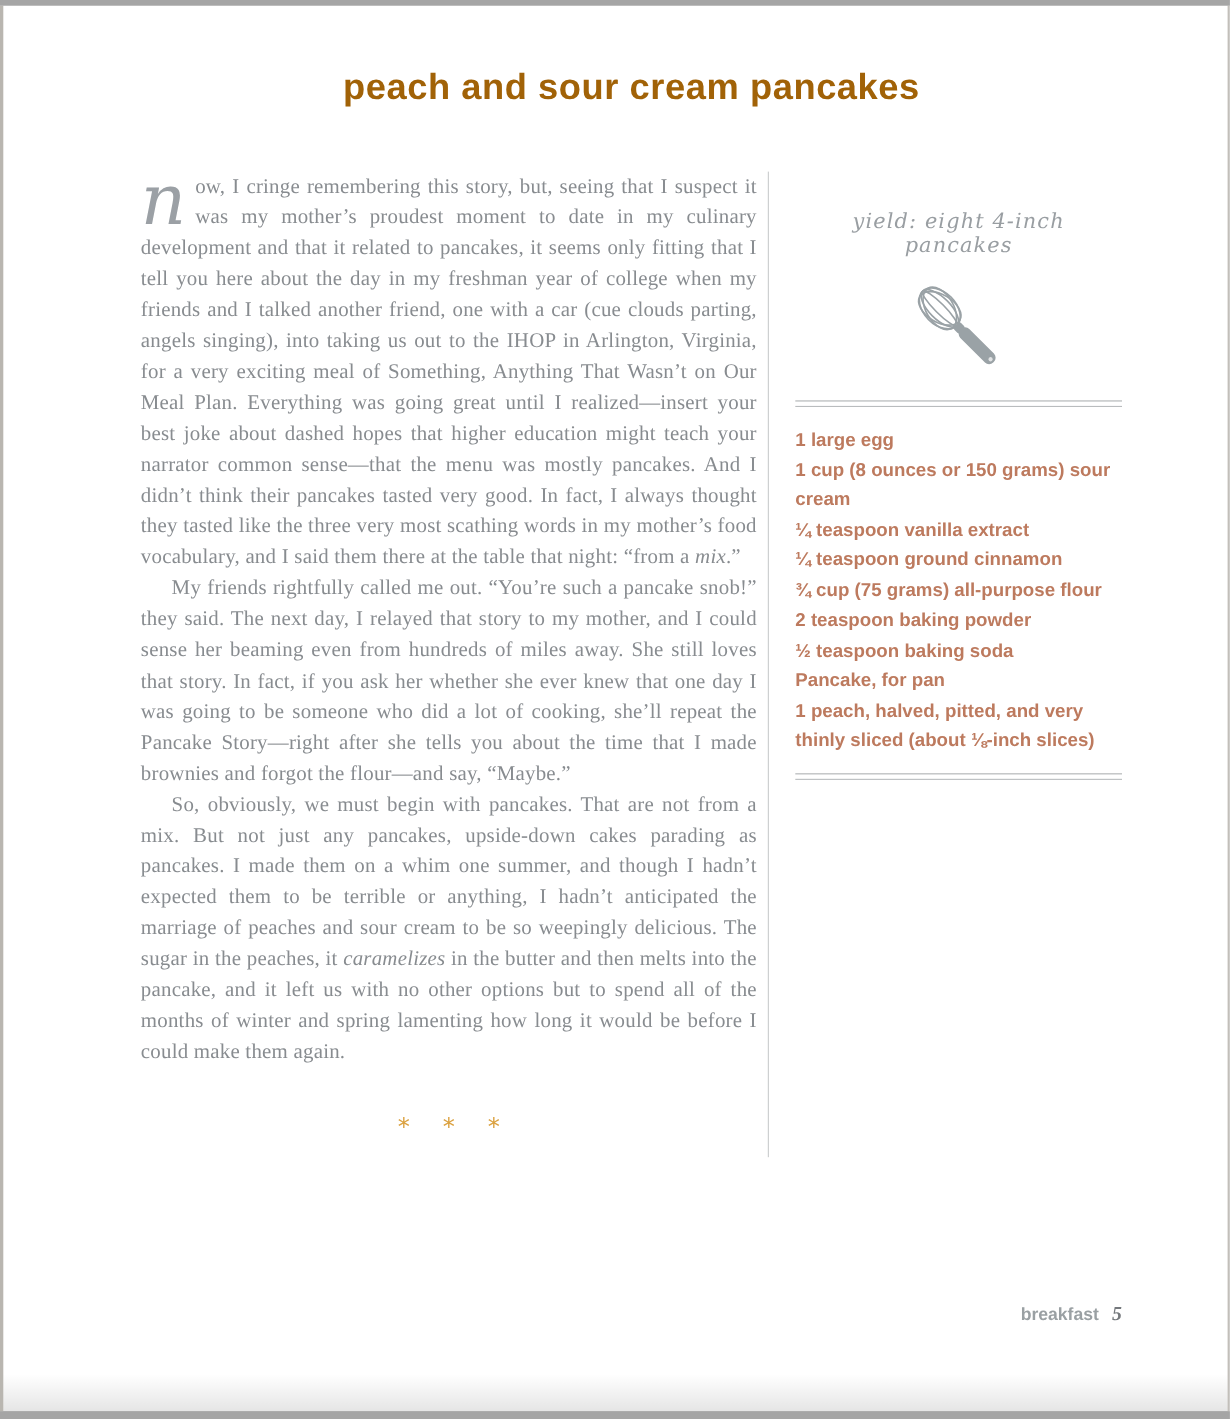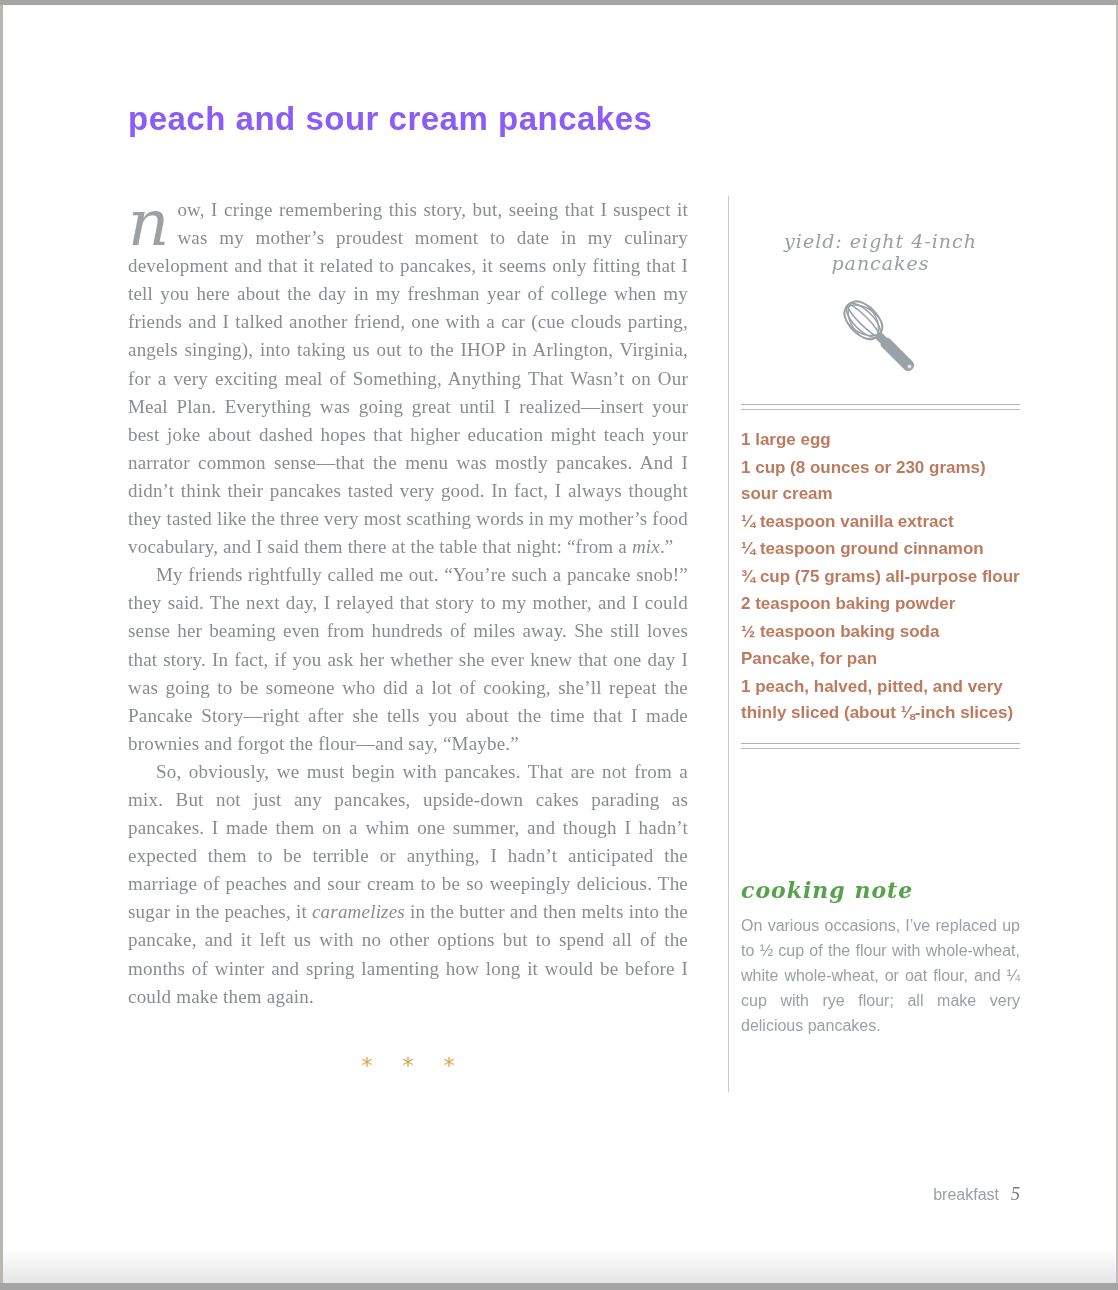--- a/index.html
+++ b/index.html
@@ -17,26 +17,27 @@
     border-left:3px solid #b9b6b0;
     border-right:2px solid #c2bfba;
     box-sizing:border-box;
   }
   .page::after{
     content:"";position:absolute;left:0;right:0;bottom:0;height:34px;
     background:linear-gradient(to bottom, rgba(0,0,0,0) 0%, rgba(0,0,0,0.10) 100%);
     pointer-events:none;
   }
   .page-title{
-    margin:95px 96px 0 125px;
+    margin:55px 96px 0 125px;
+    text-align:center;
     font-family:"Liberation Sans", sans-serif;
     font-weight:600;
     font-size:33px;
     letter-spacing:0.5px;
-    color:#8b5cf6;
+    color:#a16207;
   }
   .content{
     display:flex;
     margin:58px 96px 0 125px;
     min-height:896px;
     align-items:stretch;
   }
   .main-col{width:560px;flex:0 0 560px;}
   .para{
     margin:0;
@@ -61,23 +62,23 @@
     margin-top:42px;
     text-align:center;
     color:#dba13f;
     font-family:"DejaVu Sans", sans-serif;
     font-size:22px;
     letter-spacing:30px;
     padding-left:30px;
   }
   .sidebar{
     flex:1;
-    margin-left:40px;
+    margin-left:10px;
     border-left:1px solid #c9cbcd;
-    padding-left:12px;
+    padding-left:24px;
     box-sizing:border-box;
   }
   .yield{
     margin-top:34px;
     text-align:center;
     font-family:"DejaVu Serif", serif;
     font-style:italic;
     font-size:19px;
     letter-spacing:1px;
     color:#999ea2;
@@ -117,20 +118,21 @@
     color:#9aa0a3;
     text-align:justify;
   }
   .footer{
     position:absolute;
     right:96px;
     bottom:78px;
     font-family:"Liberation Sans", sans-serif;
     font-size:16px;
     color:#9aa0a3;
+    font-weight:bold;
   }
   .footer .pagenum{
     font-family:"Liberation Serif", serif;
     font-style:italic;
     font-size:18px;
     color:#74787c;
     margin-left:12px;
   }
   em{}
 </style>
@@ -168,36 +170,32 @@
           <rect x="17.5" y="46" width="9" height="8" rx="2" fill="#9aa2a6"></rect>
           <rect x="16" y="52" width="12" height="44" rx="5.5" fill="#9aa2a6"></rect>
           <circle cx="22" cy="92" r="2" fill="#ffffff" opacity="0.7"></circle>
         </svg>
       </div>
 
       <div class="rule-double rule-1"></div>
 
       <ul class="ingredients">
         <li>1 large egg</li>
-        <li>1 cup (8 ounces or 230 grams) sour cream</li>
+        <li>1 cup (8 ounces or 150 grams) sour cream</li>
         <li>¼ teaspoon vanilla extract</li>
         <li>¼ teaspoon ground cinnamon</li>
         <li>¾ cup (75 grams) all-purpose flour</li>
         <li>2 teaspoon baking powder</li>
         <li>½ teaspoon baking soda</li>
         <li>Pancake, for pan</li>
         <li>1 peach, halved, pitted, and very thinly sliced (about ⅛-inch slices)</li>
       </ul>
 
       <div class="rule-double rule-2"></div>
 
-      <div class="cooking-note">
-        <div class="cn-title">cooking note</div>
-        <p class="cn-body">On various occasions, I’ve replaced up to ½ cup of the flour with whole-wheat, white whole-wheat, or oat flour, and ¼ cup with rye flour; all make very delicious pancakes.</p>
-      </div>
 
     </aside>
   </div>
 
   <div class="footer">
     <span>breakfast</span><span class="pagenum">5</span>
   </div>
 
 </div>
 

